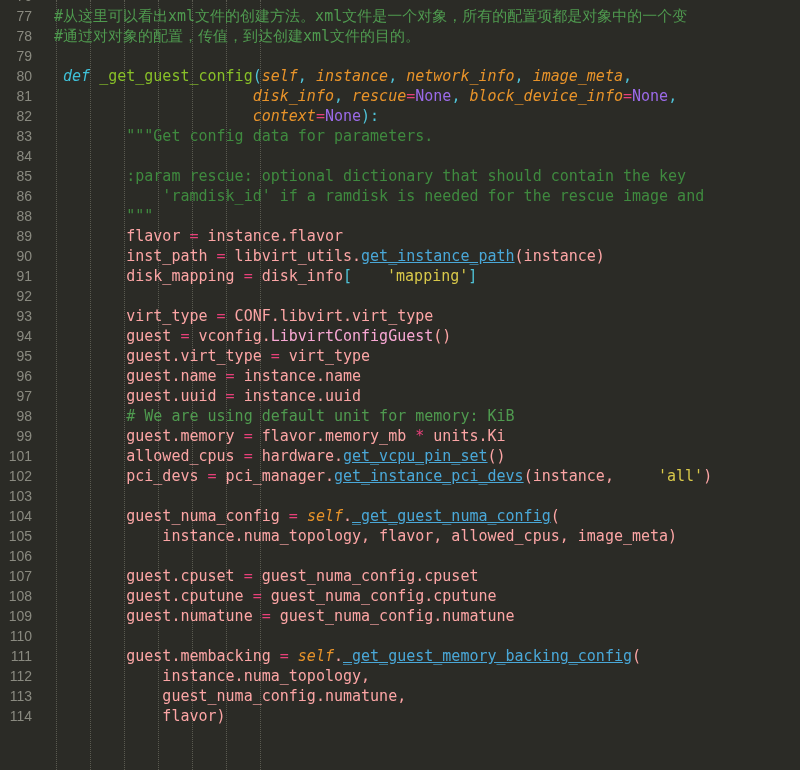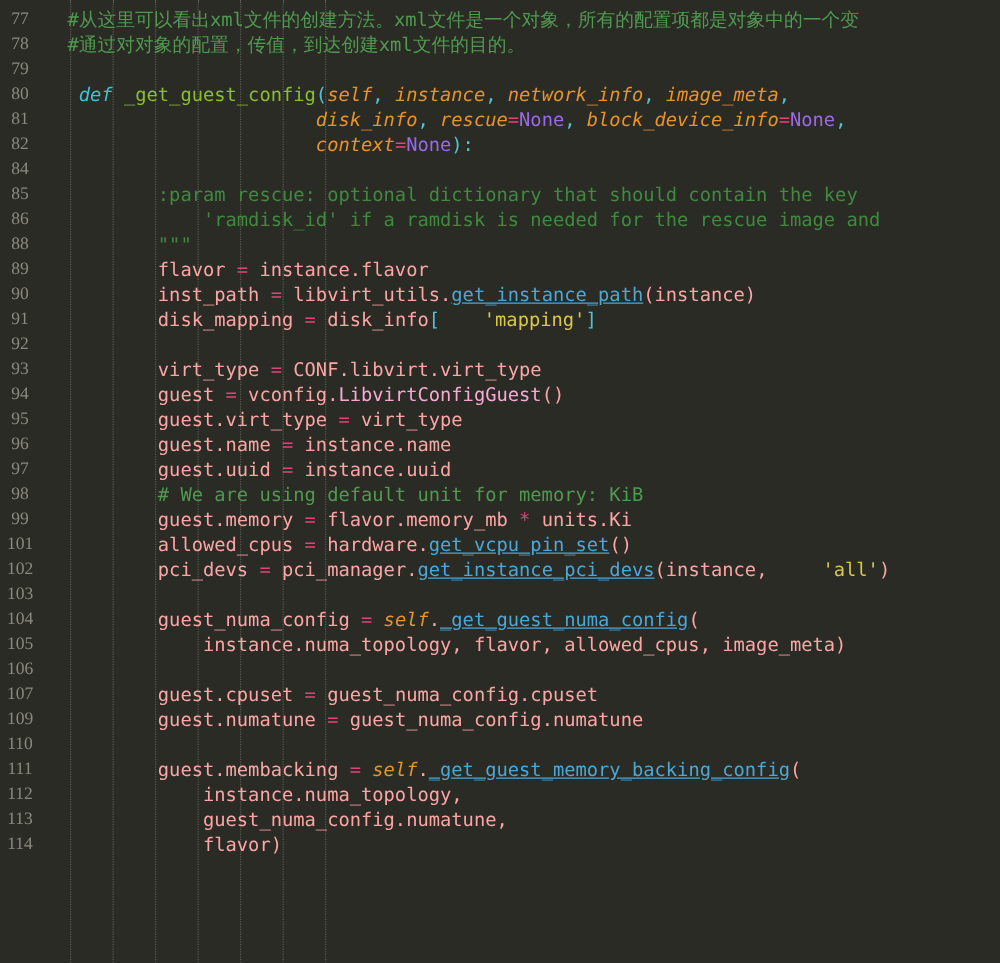--- a/index.html
+++ b/index.html
@@ -37,26 +37,26 @@
   .line {
     display: flex;
     height: 20px;
     line-height: 20px;
     font-size: 15px;
     white-space: pre;
   }
   .ln {
     width: 44px;
     min-width: 44px;
-    text-align: center;
+    text-align: right;
     padding-right: 12px;
     box-sizing: border-box;
     color: #8a8a80;
     font-size: 14px;
-    font-family: Liberation Serif, serif;
+    font-family: Liberation Sans, sans-serif;
     user-select: none;
   }
   .src {
     flex: 1;
     padding-left: 10px;
     box-sizing: border-box;
     color: #d8d8d2;
     font-family: "DejaVu Sans Mono", monospace;
     font-size: 15px;
     letter-spacing: 0px;
@@ -91,20 +91,21 @@
       <div class="guide" style="left: 260px;"></div>
     </div>
   <div id="code" class="code-area">
       <div class="line" style="margin-top: -14px;"><div class="ln">76</div><div class="src"></div></div>
       <div class="line"><div class="ln">77</div><div class="src"><span class="t-comment">#从这里可以看出xml文件的创建方法。xml文件是一个对象，所有的配置项都是对象中的一个变</span></div></div>
       <div class="line"><div class="ln">78</div><div class="src"><span class="t-comment">#通过对对象的配置，传值，到达创建xml文件的目的。</span></div></div>
       <div class="line"><div class="ln">79</div><div class="src"></div></div>
       <div class="line"><div class="ln">80</div><div class="src"><span class="t-plain"> </span><span class="t-kw">def</span><span class="t-plain"> </span><span class="t-fn">_get_guest_config</span><span class="t-punc">(</span><span class="t-param">self</span><span class="t-punc">,</span><span class="t-plain"> </span><span class="t-param">instance</span><span class="t-punc">,</span><span class="t-plain"> </span><span class="t-param">network_info</span><span class="t-punc">,</span><span class="t-plain"> </span><span class="t-param">image_meta</span><span class="t-punc">,</span></div></div>
       <div class="line"><div class="ln">81</div><div class="src"><span class="t-plain">                      </span><span class="t-param">disk_info</span><span class="t-punc">,</span><span class="t-plain"> </span><span class="t-param">rescue</span><span class="t-op">=</span><span class="t-const">None</span><span class="t-punc">,</span><span class="t-plain"> </span><span class="t-param">block_device_info</span><span class="t-op">=</span><span class="t-const">None</span><span class="t-punc">,</span></div></div>
       <div class="line"><div class="ln">82</div><div class="src"><span class="t-plain">                      </span><span class="t-param">context</span><span class="t-op">=</span><span class="t-const">None</span><span class="t-punc">):</span></div></div>
+      <div class="line"><div class="ln">83</div><div class="src"><span class="t-doc">        """Get config data for parameters.</span></div></div>
       <div class="line"><div class="ln">84</div><div class="src"></div></div>
       <div class="line"><div class="ln">85</div><div class="src"><span class="t-doc">        :param rescue: optional dictionary that should contain the key</span></div></div>
       <div class="line"><div class="ln">86</div><div class="src"><span class="t-doc">            'ramdisk_id' if a ramdisk is needed for the rescue image and</span></div></div>
       <div class="line"><div class="ln">88</div><div class="src"><span class="t-doc">        """</span></div></div>
       <div class="line"><div class="ln">89</div><div class="src"><span class="t-plain">        flavor </span><span class="t-op">=</span><span class="t-plain"> instance.flavor</span></div></div>
       <div class="line"><div class="ln">90</div><div class="src"><span class="t-plain">        inst_path </span><span class="t-op">=</span><span class="t-plain"> libvirt_utils.</span><span class="t-call">get_instance_path</span><span class="t-plain">(instance)</span></div></div>
       <div class="line"><div class="ln">91</div><div class="src"><span class="t-plain">        disk_mapping </span><span class="t-op">=</span><span class="t-plain"> disk_info</span><span class="t-punc">[</span><span class="t-str">'mapping'</span><span class="t-punc">]</span></div></div>
       <div class="line"><div class="ln">92</div><div class="src"></div></div>
       <div class="line"><div class="ln">93</div><div class="src"><span class="t-plain">        virt_type </span><span class="t-op">=</span><span class="t-plain"> CONF.libvirt.virt_type</span></div></div>
       <div class="line"><div class="ln">94</div><div class="src"><span class="t-plain">        guest </span><span class="t-op">=</span><span class="t-plain"> vconfig.</span><span class="t-cls">LibvirtConfigGuest</span><span class="t-plain">()</span></div></div>
@@ -113,20 +114,21 @@
       <div class="line"><div class="ln">97</div><div class="src"><span class="t-plain">        guest.uuid </span><span class="t-op">=</span><span class="t-plain"> instance.uuid</span></div></div>
       <div class="line"><div class="ln">98</div><div class="src"><span class="t-comment">        # We are using default unit for memory: KiB</span></div></div>
       <div class="line"><div class="ln">99</div><div class="src"><span class="t-plain">        guest.memory </span><span class="t-op">=</span><span class="t-plain"> flavor.memory_mb </span><span class="t-op">*</span><span class="t-plain"> units.Ki</span></div></div>
       <div class="line"><div class="ln">101</div><div class="src"><span class="t-plain">        allowed_cpus </span><span class="t-op">=</span><span class="t-plain"> hardware.</span><span class="t-call">get_vcpu_pin_set</span><span class="t-plain">()</span></div></div>
       <div class="line"><div class="ln">102</div><div class="src"><span class="t-plain">        pci_devs </span><span class="t-op">=</span><span class="t-plain"> pci_manager.</span><span class="t-call">get_instance_pci_devs</span><span class="t-plain">(instance, </span><span class="t-str">'all'</span><span class="t-plain">)</span></div></div>
       <div class="line"><div class="ln">103</div><div class="src"></div></div>
       <div class="line"><div class="ln">104</div><div class="src"><span class="t-plain">        guest_numa_config </span><span class="t-op">=</span><span class="t-plain"> </span><span class="t-self">self</span><span class="t-plain">.</span><span class="t-call">_get_guest_numa_config</span><span class="t-plain">(</span></div></div>
       <div class="line"><div class="ln">105</div><div class="src"><span class="t-plain">            instance.numa_topology, flavor, allowed_cpus, image_meta)</span></div></div>
       <div class="line"><div class="ln">106</div><div class="src"></div></div>
       <div class="line"><div class="ln">107</div><div class="src"><span class="t-plain">        guest.cpuset </span><span class="t-op">=</span><span class="t-plain"> guest_numa_config.cpuset</span></div></div>
+      <div class="line"><div class="ln">108</div><div class="src"><span class="t-plain">        guest.cputune </span><span class="t-op">=</span><span class="t-plain"> guest_numa_config.cputune</span></div></div>
       <div class="line"><div class="ln">109</div><div class="src"><span class="t-plain">        guest.numatune </span><span class="t-op">=</span><span class="t-plain"> guest_numa_config.numatune</span></div></div>
       <div class="line"><div class="ln">110</div><div class="src"></div></div>
       <div class="line"><div class="ln">111</div><div class="src"><span class="t-plain">        guest.membacking </span><span class="t-op">=</span><span class="t-plain"> </span><span class="t-self">self</span><span class="t-plain">.</span><span class="t-call">_get_guest_memory_backing_config</span><span class="t-plain">(</span></div></div>
       <div class="line"><div class="ln">112</div><div class="src"><span class="t-plain">            instance.numa_topology,</span></div></div>
       <div class="line"><div class="ln">113</div><div class="src"><span class="t-plain">            guest_numa_config.numatune,</span></div></div>
       <div class="line"><div class="ln">114</div><div class="src"><span class="t-plain">            flavor)</span></div></div>
     </div>
 </div>
 
 </body></html>

